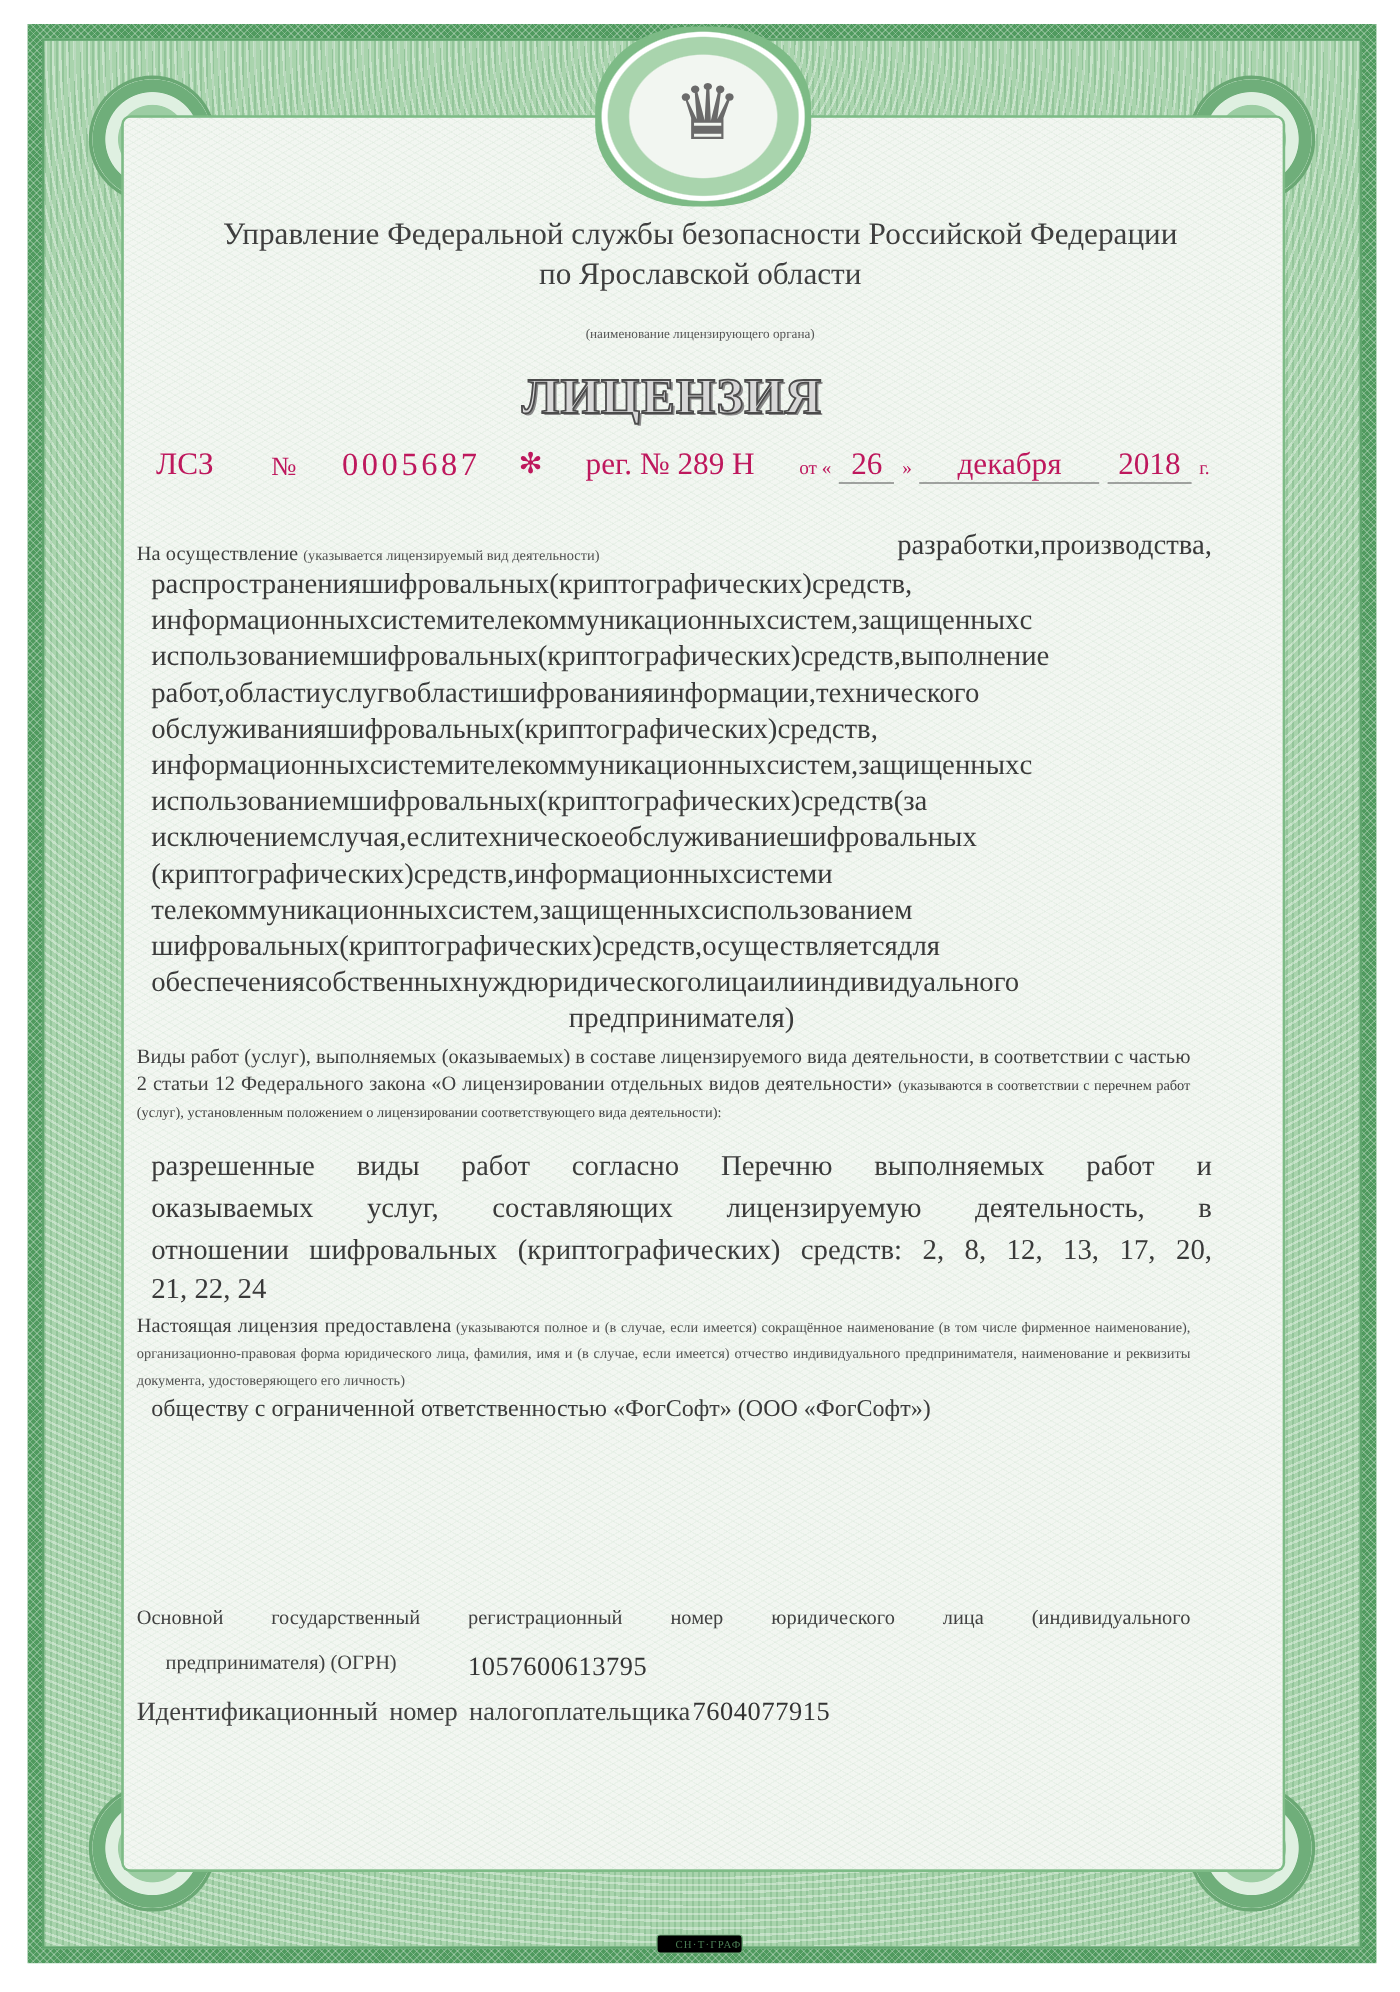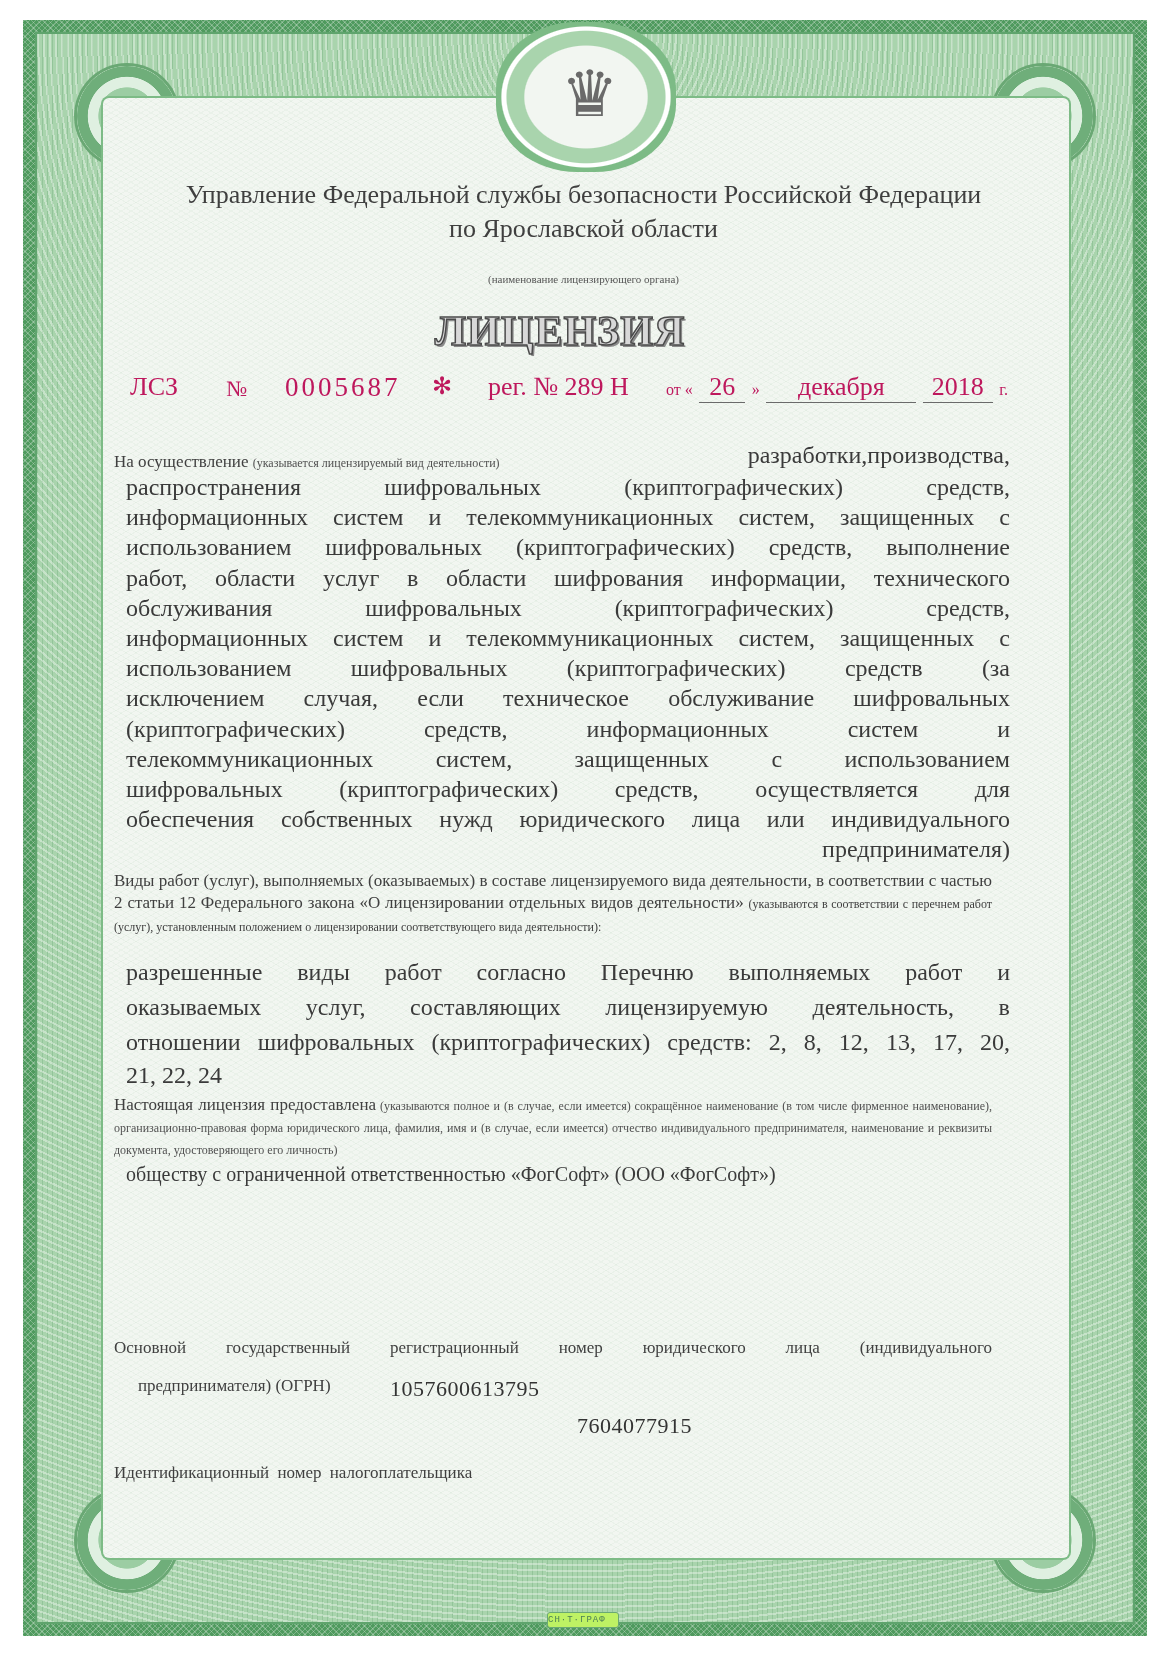--- a/index.html
+++ b/index.html
@@ -44,23 +44,23 @@
     position: absolute; left: 496px; top: 22px; width: 180px; height: 150px;
     border-radius: 45%;
     background: radial-gradient(ellipse at center, #f2f6f1 0 48%, #a9d4ad 49% 62%, #ffffff 63% 66%, #7dbb86 67% 100%);
   }
   .emblem {
     position: absolute; left: 65px; top: 28px; width: 50px; height: 90px;
     font-size: 64px; line-height: 90px; text-align: center; color: #6a6a6a;
   }
   .footer-mark {
     position: absolute; left: 547px; top: 1612px; width: 70px; height: 14px;
-    background: #bef264; border: 1px solid #6aa874; border-radius: 3px;
-    font-family: Liberation Mono, monospace; font-size: 9px; line-height: 14px;
-    text-align: left; color: #4b7f55; letter-spacing: 1px;
+    background: #000000; border: 1px solid #6aa874; border-radius: 3px;
+    font-family: Liberation Serif, serif; font-size: 9px; line-height: 14px;
+    text-align: right; color: #4b7f55; letter-spacing: 1px;
   }
 
   .content { position: absolute; left: 0; top: 0; width: 1167px; }
   .authority {
     position: absolute; left: 100px; width: 967px; text-align: center;
     font-size: 26px; color: #3f3f3f;
   }
   .authority.l1 { top: 180px; }
   .authority.l2 { top: 214px; }
   .authority-caption {
@@ -90,22 +90,22 @@
   }
   .activity-first {
     position: absolute; left: 640px; top: 442px; width: 370px;
     display: flex; justify-content: flex-end; font-size: 24px; color: #3a3a3a;
   }
   .activity-body {
     position: absolute; left: 126px; top: 472px; width: 884px;
     font-size: 24px; line-height: 30.2px; text-align: justify; color: #3a3a3a;
   }
   .activity-body .line { display: block; text-align: justify; text-align-last: justify; height: 30.2px; white-space: nowrap; }
-  .activity-body .line > span { display: flex; justify-content: space-between; }
-  .activity-body .line.last > span { justify-content: flex-end; }
+  .activity-body .line > span { display: flex; }
+  .activity-body .line.last > span { justify-content: center; }
 
   .works-head {
     position: absolute; left: 114px; top: 870px; width: 878px;
     font-size: 17px; line-height: 22px; color: #404040; text-align: justify;
   }
   .works-head .small { font-size: 12px; }
   .works-body {
     position: absolute; left: 126px; top: 955px; width: 884px;
     font-size: 24px; color: #3a3a3a;
   }
@@ -125,21 +125,21 @@
     position: absolute; left: 114px; top: 1338px; width: 878px;
     display: flex; justify-content: space-between; font-size: 17px; color: #404040; white-space: nowrap;
   }
   .ogrn-label2 {
     position: absolute; left: 114px; top: 1376px; font-size: 17px; color: #404040; white-space: nowrap; margin-left: 24px;
   }
   .ogrn-value {
     position: absolute; left: 390px; top: 1376px; font-size: 22px; color: #333; letter-spacing: 0.5px;
   }
   .inn-label {
-    position: absolute; left: 114px; top: 1463px; font-size: 17px; color: #404040; white-space: nowrap; word-spacing: 4px;
+    position: absolute; left: 114px; top: 1413px; font-size: 22px; color: #404040; white-space: nowrap; word-spacing: 4px;
   }
   .inn-value {
     position: absolute; left: 577px; top: 1413px; font-size: 22px; color: #333; letter-spacing: 0.5px;
   }
 </style>
 </head>
 <body>
 
 <div class="sheet">
   <div class="frame-inner">

